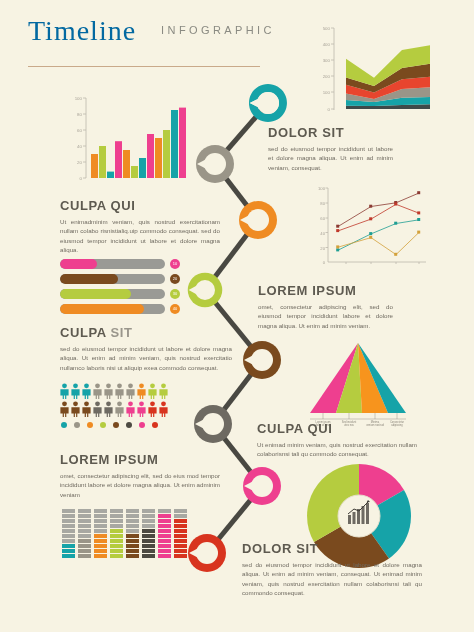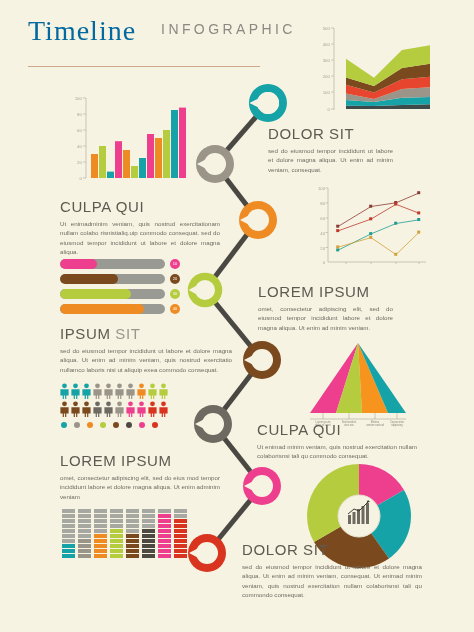--- a/index.html
+++ b/index.html
@@ -14,29 +14,29 @@
   .abs{position:absolute;}
 
   
   #header{left:28px;top:14px;width:420px;height:56px;}
   #title-timeline{
     font-family:Liberation Serif, serif;
     font-size:28px;color:#0369a1;letter-spacing:1px;
     font-weight:400;line-height:34px;
   }
   #title-infographic{
-    font-size:14px;color:#8a8a82;letter-spacing:3.4px;
+    font-size:11px;color:#8a8a82;letter-spacing:3.4px;
     margin-left:10px;vertical-align:6px;padding-left:15px;
   }
   #header-rule{left:28px;top:66px;width:232px;height:1px;background:#c9a98a;}
 
   
   .sec-h{
-    font-size:15px;letter-spacing:.6px;color:#5e5a50;
-    margin-bottom:4px;font-weight:400;
+    font-size:13px;letter-spacing:.6px;color:#5e5a50;
+    margin-bottom:4px;font-weight:700;
   }
   .sec-h .lt{color:#9a968c;}
   .sec-b{
     font-size:6.2px;line-height:9.4px;color:#6f6a60;
     text-align:justify;
   }
 
   
   .pbar{position:absolute;height:10px;border-radius:5px;background:#9a9a95;overflow:hidden;}
   .pbar > i{display:block;height:100%;border-radius:5px;}
@@ -283,21 +283,21 @@
     </div>
     <div class="pbadge" style="left:110px;top:30px;background:#b5cc3f;">30</div>
 
     <div class="pbar" style="left:0;top:45px;width:105px;">
       <i style="width:80%;background:#ef8b23;"></i>
     </div>
     <div class="pbadge" style="left:110px;top:45px;background:#ef8b23;">40</div>
   </div>
 
   <div class="abs" style="left:60px;top:325px;width:172px;">
-    <div class="sec-h"><span>IPSUM</span> <span class="lt">SIT</span></div>
+    <div class="sec-h"><span>CULPA</span> <span class="lt">SIT</span></div>
     <div class="sec-b">sed do eiusmod tempor incididunt ut labore et dolore magna aliqua. Ut enim ad minim veniam, quis nostrud exercitatio nullamco laboris nisi ut aliquip exea commodo consequat.</div>
   </div>
 
   <div class="abs" style="left:258px;top:283px;width:135px;">
     <div class="sec-h">LOREM IPSUM</div>
     <div class="sec-b">omet, consectetur adipiscing elit, sed do eiusmod tempor incididunt labore et dolore magna aliqua. Ut enim ad minim veniam.</div>
   </div>
 
   <div class="abs" style="left:60px;top:383px;">
     <svg width="130" height="50" viewBox="0 0 130 50">

